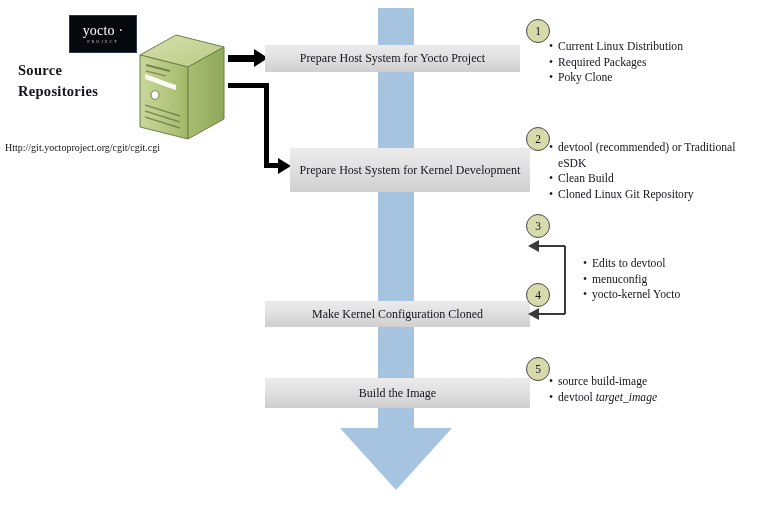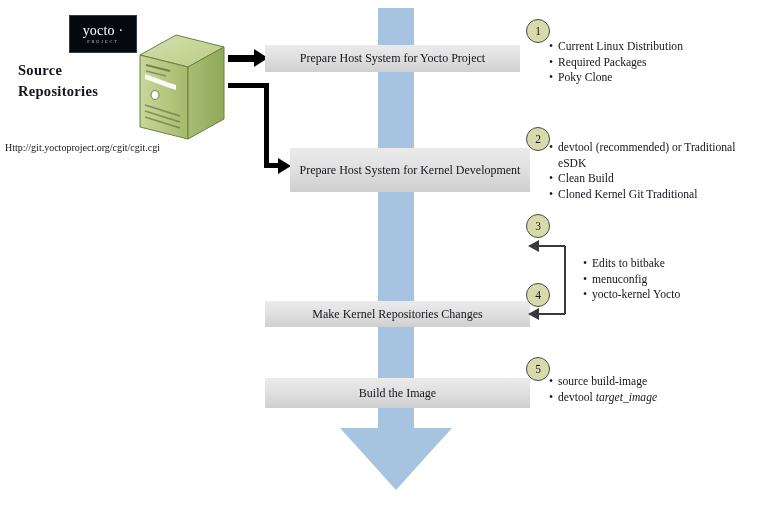--- a/index.html
+++ b/index.html
@@ -158,21 +158,21 @@
   <div class="abs ln c1-line"></div>
   <div class="abs c1-head"></div>
 
   <div class="abs ln c2-h1"></div>
   <div class="abs ln c2-v"></div>
   <div class="abs ln c2-h2"></div>
   <div class="abs c2-head"></div>
 
   <div class="abs pbox" id="box1">Prepare Host System for Yocto Project</div>
   <div class="abs pbox" id="box2">Prepare Host System for Kernel Development</div>
-  <div class="abs pbox" id="box4">Make Kernel Repositories Changes</div>
+  <div class="abs pbox" id="box4">Make Kernel Configuration Cloned</div>
   <div class="abs pbox" id="box5">Build the Image</div>
 
   <div class="abs step" id="step1">1</div>
   <div class="abs step" id="step2">2</div>
   <div class="abs step" id="step3">3</div>
   <div class="abs step" id="step4">4</div>
   <div class="abs step" id="step5">5</div>
 
   <div class="abs blist" id="list1">
     <div class="bi">
@@ -193,34 +193,34 @@
     <div class="bi">
         <span class="dot">•</span>
         <span class="bt">devtool (recommended) or Traditional eSDK</span>
       </div>
     <div class="bi">
         <span class="dot">•</span>
         <span class="bt">Clean Build</span>
       </div>
     <div class="bi">
         <span class="dot">•</span>
-        <span class="bt">Cloned Kernel Git Traditional</span>
+        <span class="bt">Cloned Linux Git Repository</span>
       </div>
   </div>
 
   <div class="abs br-v"></div>
   <div class="abs br-h3"></div>
   <div class="abs br-h4"></div>
   <div class="abs br-head3"></div>
   <div class="abs br-head4"></div>
 
   <div class="abs blist" id="list34">
     <div class="bi">
         <span class="dot">•</span>
-        <span class="bt">Edits to bitbake</span>
+        <span class="bt">Edits to devtool</span>
       </div>
     <div class="bi">
         <span class="dot">•</span>
         <span class="bt">menuconfig</span>
       </div>
     <div class="bi">
         <span class="dot">•</span>
         <span class="bt">yocto-kernel Yocto</span>
       </div>
   </div>

